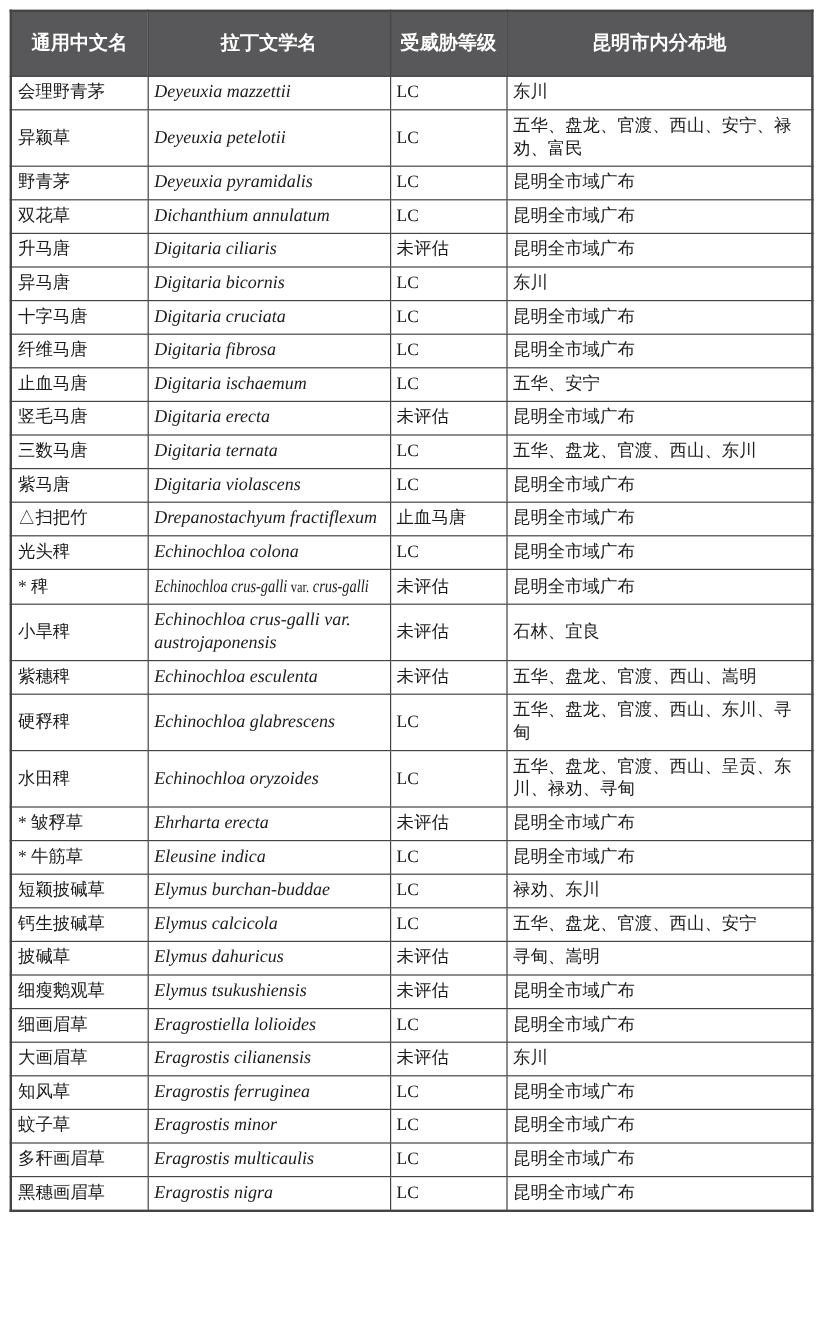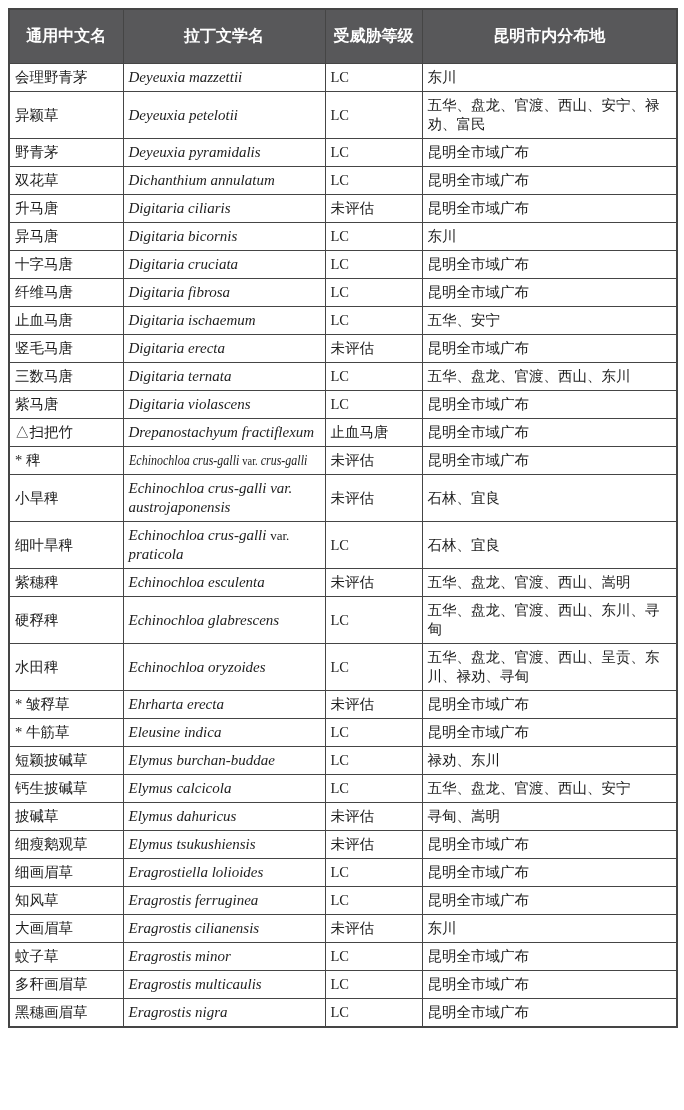--- a/index.html
+++ b/index.html
@@ -145,38 +145,38 @@
           <td>LC</td>
           <td>昆明全市域广布</td>
         </tr>
         <tr>
           <td class="c-name">△扫把竹</td>
           <td><span class="latin"><span class="it">Drepanostachyum fractiflexum</span></span></td>
           <td>止血马唐</td>
           <td>昆明全市域广布</td>
         </tr>
         <tr>
+          <td class="c-name">光头稗</td>
+          <td><span class="latin"><span class="it">Echinochloa colona</span></span></td>
+          <td>LC</td>
+          <td>昆明全市域广布</td>
+        </tr>
+        <tr>
           <td class="c-name">* 稗</td>
           <td><span class="latin condensed"><span class="it">Echinochloa crus-galli </span><span class="upright">var.</span><span class="it"> crus-galli</span></span></td>
           <td>未评估</td>
           <td>昆明全市域广布</td>
         </tr>
         <tr>
           <td class="c-name">小旱稗</td>
           <td><span class="latin"><span class="it">Echinochloa crus-galli var. austrojaponensis</span></span></td>
           <td>未评估</td>
           <td>石林、宜良</td>
         </tr>
         <tr>
-          <td class="c-name">细叶旱稗</td>
-          <td><span class="latin"><span class="it">Echinochloa crus-galli </span><span class="upright">var.</span><span class="it"> praticola</span></span></td>
-          <td>LC</td>
-          <td>石林、宜良</td>
-        </tr>
-        <tr>
           <td class="c-name">紫穗稗</td>
           <td><span class="latin"><span class="it">Echinochloa esculenta</span></span></td>
           <td>未评估</td>
           <td>五华、盘龙、官渡、西山、嵩明</td>
         </tr>
         <tr>
           <td class="c-name">硬稃稗</td>
           <td><span class="latin"><span class="it">Echinochloa glabrescens</span></span></td>
           <td>LC</td>
           <td>五华、盘龙、官渡、西山、东川、寻甸</td>
@@ -223,30 +223,30 @@
           <td>未评估</td>
           <td>昆明全市域广布</td>
         </tr>
         <tr>
           <td class="c-name">细画眉草</td>
           <td><span class="latin"><span class="it">Eragrostiella lolioides</span></span></td>
           <td>LC</td>
           <td>昆明全市域广布</td>
         </tr>
         <tr>
+          <td class="c-name">大画眉草</td>
+          <td><span class="latin"><span class="it">Eragrostis cilianensis</span></span></td>
+          <td>未评估</td>
+          <td>东川</td>
+        </tr>
+        <tr>
           <td class="c-name">知风草</td>
           <td><span class="latin"><span class="it">Eragrostis ferruginea</span></span></td>
           <td>LC</td>
           <td>昆明全市域广布</td>
-        </tr>
-        <tr>
-          <td class="c-name">大画眉草</td>
-          <td><span class="latin"><span class="it">Eragrostis cilianensis</span></span></td>
-          <td>未评估</td>
-          <td>东川</td>
         </tr>
         <tr>
           <td class="c-name">蚊子草</td>
           <td><span class="latin"><span class="it">Eragrostis minor</span></span></td>
           <td>LC</td>
           <td>昆明全市域广布</td>
         </tr>
         <tr>
           <td class="c-name">多秆画眉草</td>
           <td><span class="latin"><span class="it">Eragrostis multicaulis</span></span></td>

